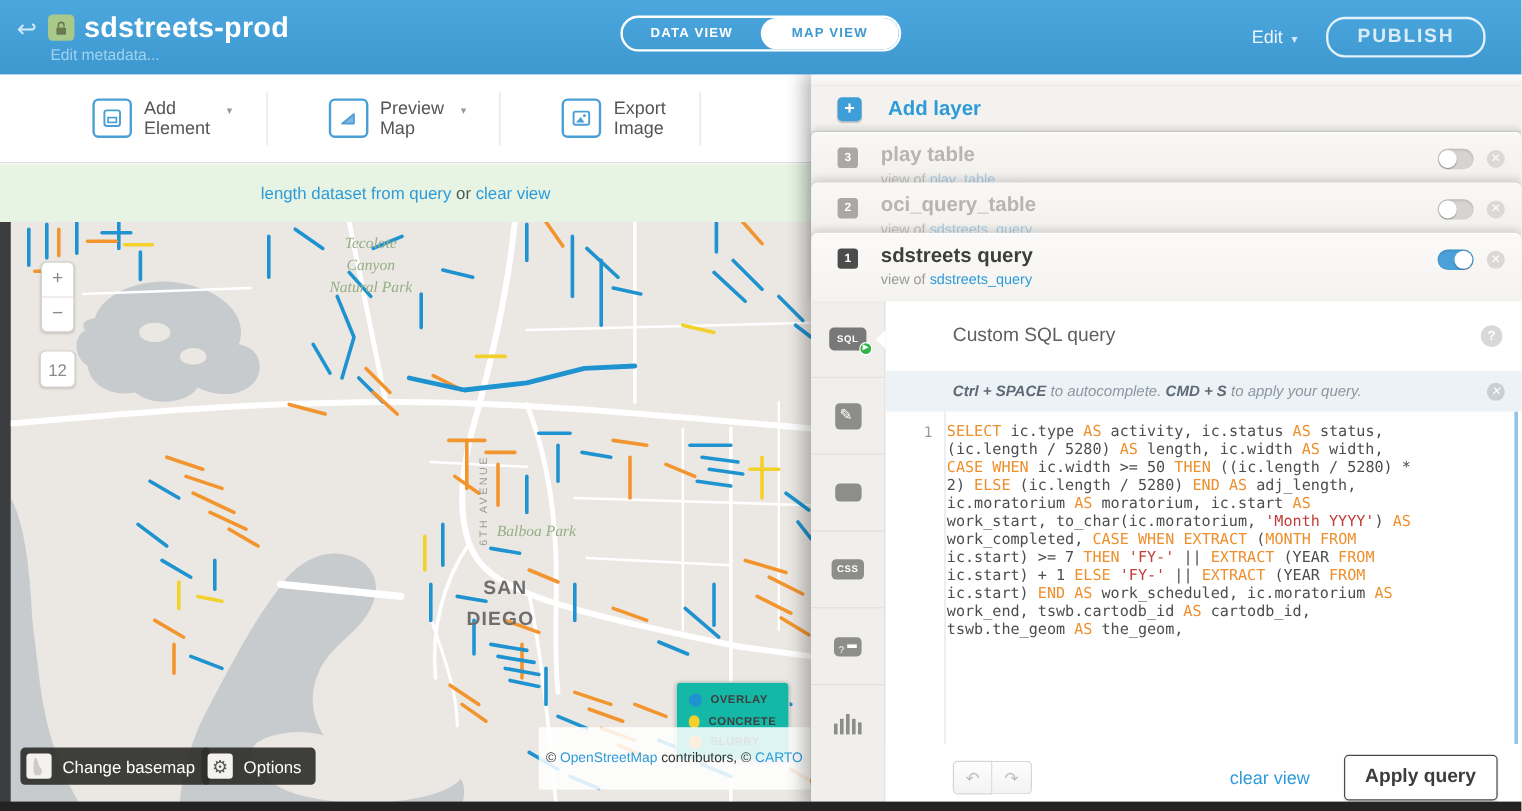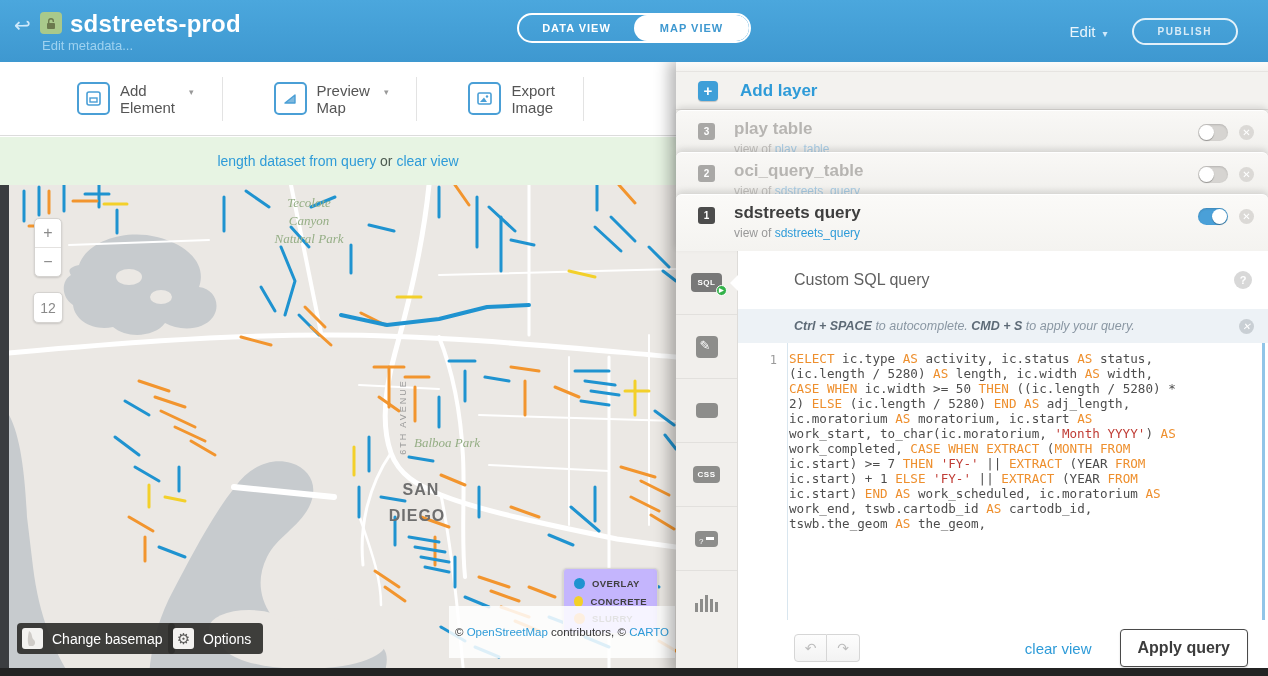--- a/index.html
+++ b/index.html
@@ -13,21 +13,21 @@
   .lock-badge { position:absolute; left:40px; top:12px; width:22px; height:22px; background:#a9c98b; border-radius:4px; display:flex; align-items:center; justify-content:center; }
   .lock-badge svg { display:block; }
   .hd-title { position:absolute; left:70px; top:10px; color:#fff; font-size:24px; font-weight:bold; letter-spacing:.2px; }
   .hd-sub { position:absolute; left:42px; top:38px; color:#9ed2f0; font-size:13px; }
   .view-toggle { position:absolute; left:50%; top:13px; transform:translateX(-50%); width:234px; height:30px; border:2px solid #fff; border-radius:17px; display:flex; overflow:hidden; }
   .vt-seg { flex:1; display:flex; align-items:center; justify-content:center; font-size:11px; font-weight:bold; letter-spacing:1px; color:#fff; cursor:pointer; }
   .vt-seg.active { background:#fff; color:#3e98d0; border-radius:15px; }
   .hd-right { position:absolute; right:30px; top:0; height:62px; display:flex; align-items:center; gap:24px; }
   .edit-dd { color:#eaf5fc; font-size:15px; }
   .edit-dd .caret { font-size:10px; color:#cfe9fb; margin-left:3px; }
-  .publish-btn { border:2px solid rgba(255,255,255,.85); color:rgba(255,255,255,.8); font-size:10px; font-weight:bold; letter-spacing:1.5px; border-radius:16px; padding:6px 24px; background:transparent; }
+  .publish-btn { border:2px solid rgba(255,255,255,.85); color:rgba(255,255,255,.8); font-size:16px; font-weight:bold; letter-spacing:1.5px; border-radius:16px; padding:6px 24px; background:transparent; }
 
   
   .toolbar { position:absolute; left:0; top:62px; width:1268px; height:74px; background:#fff; border-bottom:1px solid #dcdcdc; display:flex; align-items:center; padding-left:40px; z-index:5; }
   .tb-btn { display:flex; align-items:center; gap:10px; padding:0 14px 0 0;margin-left:37px; }
   .tb-ic { width:33px; height:33px; border:2px solid #4a9fd6; border-radius:5px; display:flex; align-items:center; justify-content:center; }
   .tb-label { font-size:15px; color:#555; line-height:17px; }
   .tb-caret { font-size:9px; color:#999; margin-left:4px; margin-top:-14px; }
   .tb-div { width:1px; height:44px; background:#e3e3e3; margin:0 14px; }
 
   
@@ -36,21 +36,21 @@
   .notice a, .link { color:#2e9bd8; text-decoration:none; cursor:pointer; }
 
   
   .map-area { position:absolute; left:0; top:185px; width:676px; height:491px; background:#ebe8e4; z-index:3; }
   .edge-strip { position:absolute; left:0; top:0; width:9px; height:100%; background:#3b3d40; }
   .map-svg { position:absolute; left:9px; top:0; }
   .zoom-ctl { position:absolute; left:34px; top:33px; width:28px; height:59px; background:#fff; border:1px solid #d5d3d0; border-radius:5px; box-shadow:0 1px 2px rgba(0,0,0,.15); display:flex; flex-direction:column; }
   .zoom-btn { flex:1; display:flex; align-items:center; justify-content:center; color:#8a8a8a; font-size:16px; cursor:pointer; }
   .zoom-btn:first-child { border-bottom:1px solid #e4e2e0; }
   .zoom-level { position:absolute; left:33px; top:107px; width:30px; height:31px; background:#fff; border:1px solid #d5d3d0; border-radius:5px; box-shadow:0 1px 2px rgba(0,0,0,.15); display:flex; align-items:center; justify-content:center; color:#8a8a8a; font-size:14px; }
-  .legend-box { position:absolute; left:563px; top:383px; width:95px; height:66px; background:#c4b5fd; border:1px solid #d8d6d3; border-radius:4px; box-shadow:0 1px 3px rgba(0,0,0,.2); padding:9px 10px; display:flex; flex-direction:column; justify-content:space-between; }
+  .legend-box { position:absolute; left:563px; top:383px; width:95px; height:66px; background:#14b8a6; border:1px solid #d8d6d3; border-radius:4px; box-shadow:0 1px 3px rgba(0,0,0,.2); padding:9px 10px; display:flex; flex-direction:column; justify-content:space-between; }
   .lg-item { display:flex; align-items:center; gap:7px; }
   .lg-dot { width:11px; height:11px; border-radius:50%; }
   .lg-label { font-size:9.5px; font-weight:bold; color:#3f3f3f; letter-spacing:.4px; }
   .map-btn { position:absolute; top:438px; height:31px; background:rgba(47,47,45,.92); border-radius:4px; display:flex; align-items:center; gap:9px; padding:0 12px 0 5px; color:#fff; font-size:14px; cursor:pointer; }
   .mb-thumb { width:21px; height:21px; background:#f3f2f0; border-radius:3px; display:flex; align-items:center; justify-content:center; overflow:hidden; }
   .attribution { position:absolute; right:1px; bottom:18px; background:rgba(255,255,255,.85); font-size:11.5px; color:#333; padding:20px 6px; white-space:nowrap; }
 
   
   .panel { position:absolute; left:676px; top:60px; width:592px; height:616px; background:#f3f2ef; box-shadow:-7px 0 14px rgba(0,0,0,.28); z-index:20; display:flex; flex-direction:column; }
   .panel-cap { height:12px; background:linear-gradient(180deg,#fdfdfc,#f3f2ef); border-bottom:1px solid #e6e4e1; border-radius:4px 4px 0 0; }

